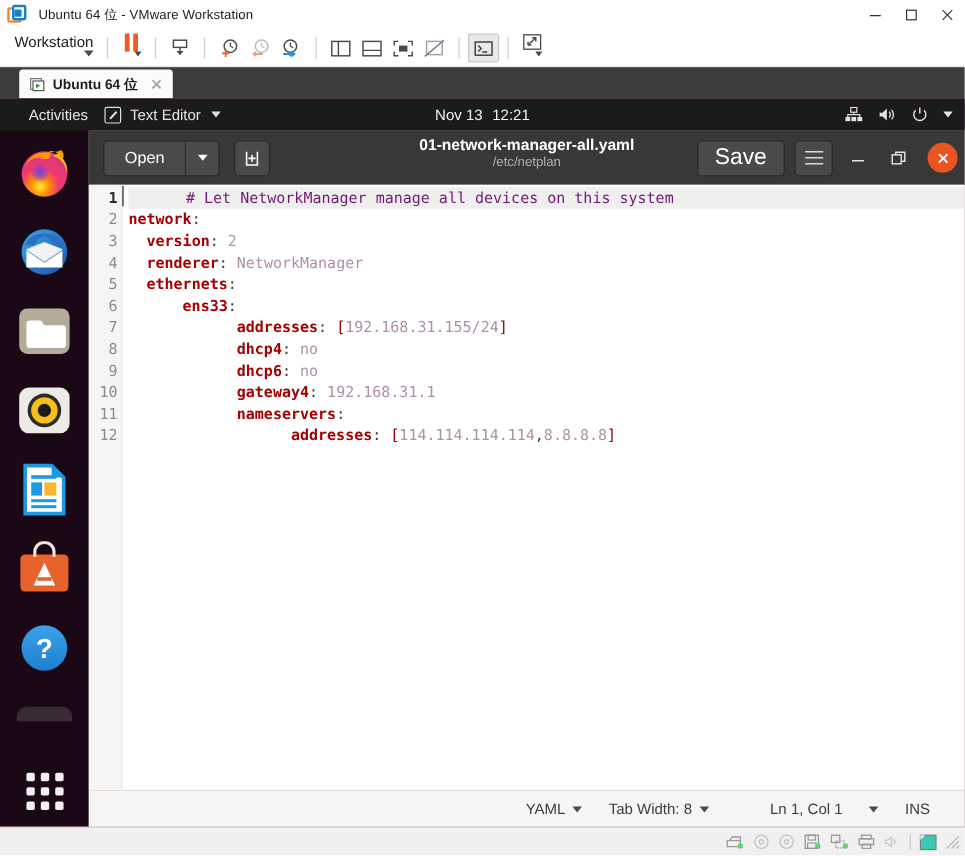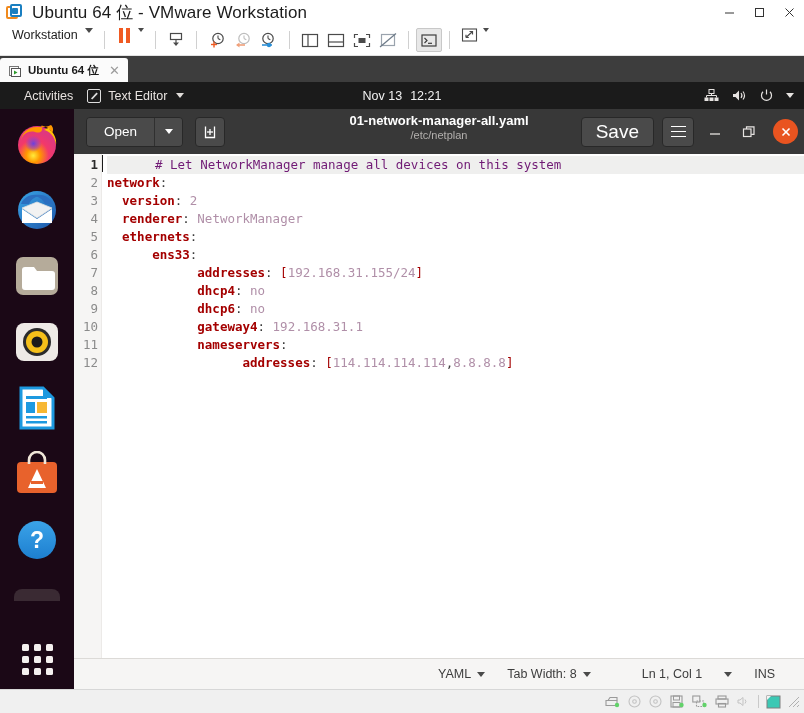--- a/index.html
+++ b/index.html
@@ -22,48 +22,48 @@
     border:2px solid #f08a1e; border-radius:2px; background:#fff;
   }
   .vm-logo .sq2 {
     position:absolute; left:4px; top:0px; width:12px; height:13px;
     border:2px solid #1a7fc1; border-radius:2px; background:#fff;
   }
   .vm-logo .sq3 {
     position:absolute; left:6px; top:4px; width:6px; height:6px;
     background:#1a7fc1; border-radius:1px;
   }
-  .vm-title-text { font-size: 17px; color:#1b1b1b; letter-spacing:0.1px; }
+  .vm-title-text { font-size: 11px; color:#1b1b1b; letter-spacing:0.1px; }
   .vm-winbtns { position:absolute; right:0; top:0; height:25px; display:flex; }
   .vm-winbtn {
     width:30px; height:25px; display:flex; align-items:center; justify-content:center;
     font-size:11px; color:#333;
   }
   .vm-winbtn svg { display:block; }
 
   
   .vm-toolbar {
     height:31px; background:#ffffff; display:flex; align-items:center;
     padding-left:8px; border-bottom:1px solid #e2e2e2;
   }
-  .tb-item { display:flex; align-items:flex-start; height:24px; padding:0 4px; }
+  .tb-item { display:flex; align-items:flex-end; height:24px; padding:0 4px;flex-direction:column; }
   .tb-label { font-size:12.5px; color:#1b1b1b; }
   .caret { width:0;height:0;border-left:4px solid transparent;border-right:4px solid transparent;
            border-top:5px solid #4a4a4a; margin-left:7px; }
   .caret.sm { border-left-width:3.5px;border-right-width:3.5px;border-top-width:4.5px; margin-left:5px; }
   .tb-sep { width:1px; height:18px; background:#d0d0d0; margin:0 7px; }
   .pause-ic { display:flex; gap:3px; margin:0 3px; }
   .pause-ic i { display:block; width:4px; height:15px; background:#f05a22; }
   .tb-btn { width:26px;height:24px;display:flex;align-items:center;justify-content:center; }
   .tb-btn.active { background:#e8e8e8; border:1px solid #c8c8c8; border-radius:2px; }
 
   
   .vm-tabstrip {
     height:26px; background:#3d3d3d; display:flex; align-items:flex-end;
-    padding-left:0;
+    padding-left:16px;
   }
   .vm-tab {
     height:24px; background:#fbfbfb; display:flex; align-items:center;
     padding:0 8px 0 9px; border-radius:3px 3px 0 0; gap:6px;
   }
   .vm-tab-ic { width:13px;height:13px; position:relative; }
   .vm-tab-label { font-size:11.5px; font-weight:bold; color:#1b1b1b; }
   .vm-tab-close { font-size:13px; color:#9b9b9b; margin-left:4px; line-height:1; }
 
   

